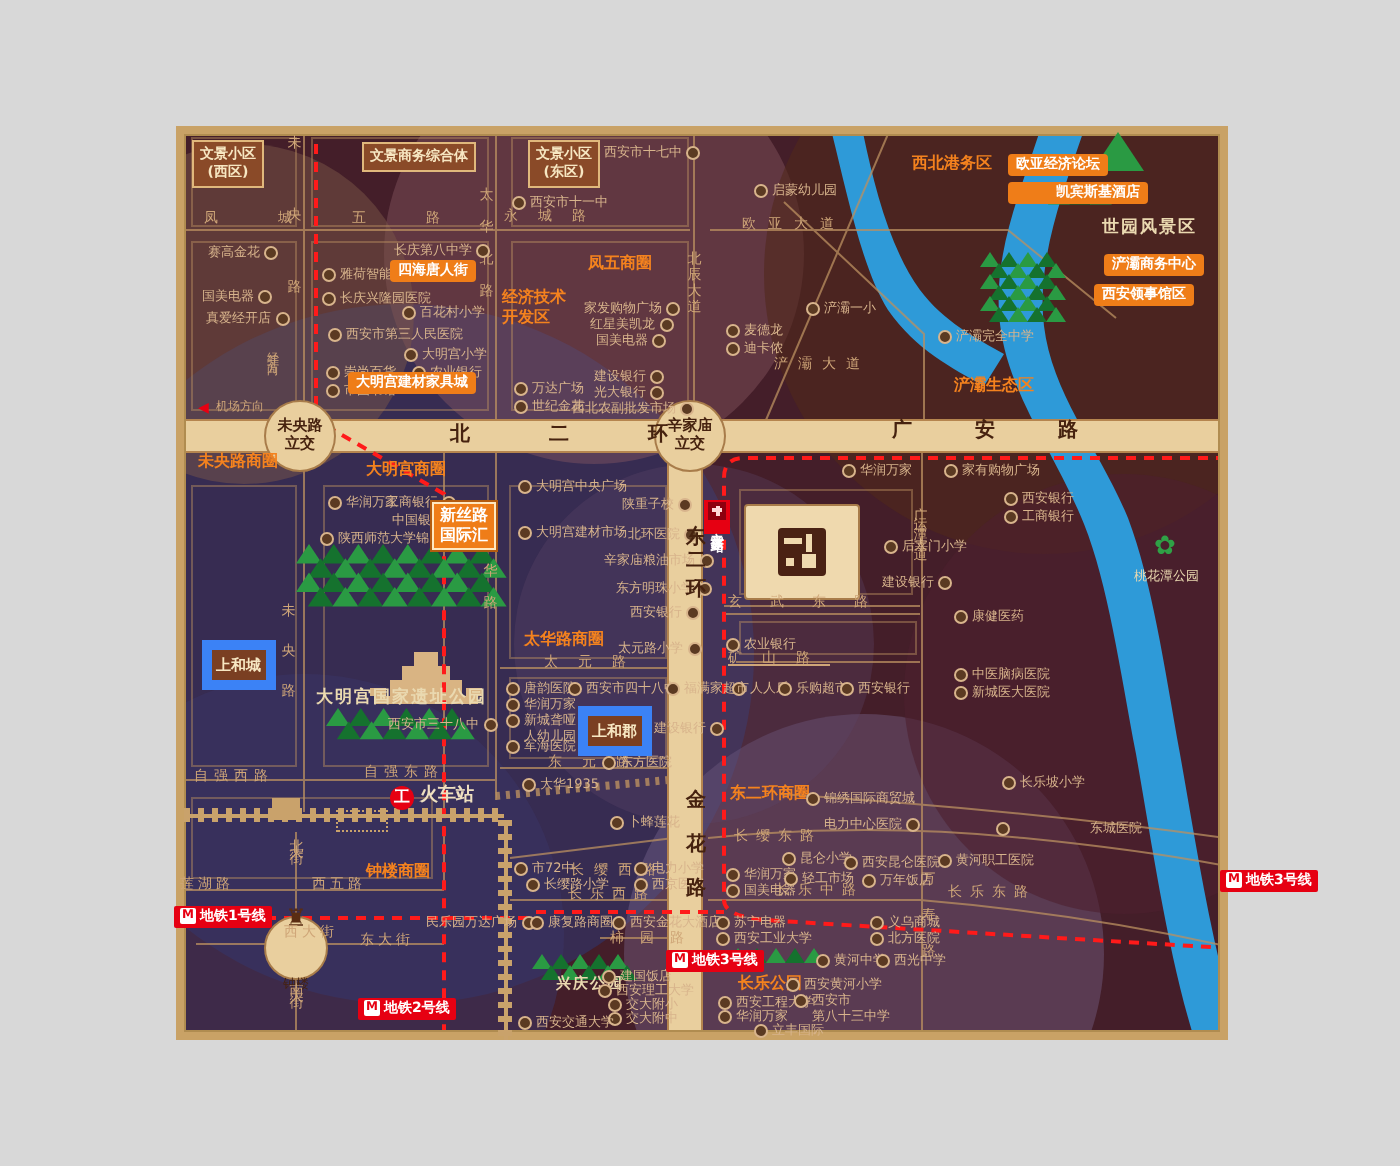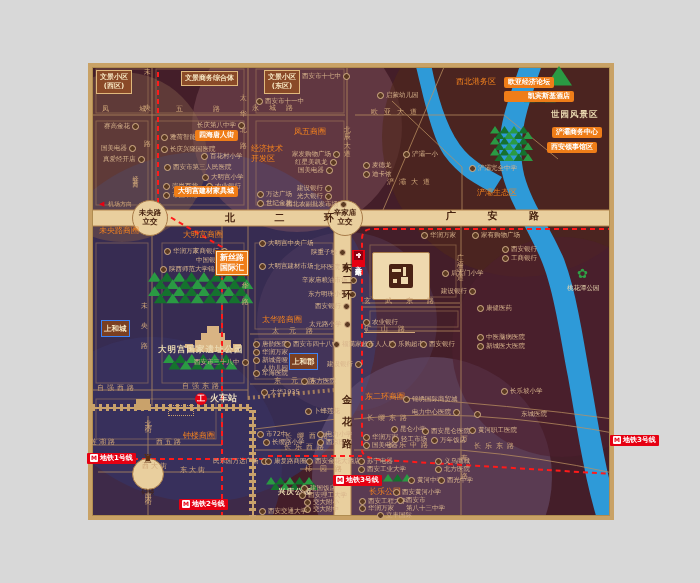--- a/index.html
+++ b/index.html
@@ -17,30 +17,30 @@
   .gate-dots{position:absolute;border:1px dotted #c9a26b;z-index:15;}
   #site-block{position:absolute;left:372px;top:252px;width:56px;height:46px;background:#efd9ae;border:1px solid #a87c4a;border-radius:2px;z-index:22;}
   #site-logo{position:absolute;left:16px;top:11px;width:24px;height:24px;background:#4a2214;border-radius:2px;
     background-image:linear-gradient(#efd9ae,#efd9ae),linear-gradient(#efd9ae,#efd9ae),linear-gradient(#efd9ae,#efd9ae),linear-gradient(#efd9ae,#efd9ae);
     background-size:9px 3px,3px 9px,7px 7px,4px 4px;background-position:3px 5px,14px 3px,12px 13px,4px 15px;background-repeat:no-repeat;}
   #labels{position:absolute;left:0;top:0;width:700px;height:583px;z-index:30;}
   .lbl{position:absolute;color:#d8b48c;font-size:6.5px;line-height:1.25;white-space:pre-line;z-index:30;}
   .v{writing-mode:vertical-rl;text-orientation:upright;}
   .road{color:#cfa678;font-size:7px;}
   .roadband{color:#46220f;font-weight:bold;font-size:10px;z-index:31;}
-  .orange{color:#f4821e;font-weight:normal;font-size:8px;}
+  .orange{color:#f4821e;font-weight:bold;font-size:8px;}
   .cream{color:#ead9b0;font-weight:bold;font-size:8.5px;letter-spacing:1px;}
   .cream-sm{color:#ead9b0;font-size:6.5px;}
   .flower{color:#2fa146;font-size:13px;line-height:1;}
   .redarrow{color:#e60012;font-size:7px;line-height:1;}
   .poi{display:flex;align-items:flex-start;gap:2px;font-size:6.5px;}
   .ic{width:5px;height:5px;border-radius:50%;background:#5b3a22;border:1px solid #d8b48c;flex:none;margin-top:1px;}
   .badge-orange{background:#ef7d18;color:#fff;font-size:7px;font-weight:bold;padding:1px 4px;border-radius:2px;z-index:32;white-space:nowrap;}
   .badge-area{background:#8a4a28;border:1px solid #e0b87c;color:#f7e7c2;font-size:7px;font-weight:bold;text-align:center;padding:2px 3px;z-index:32;line-height:1.3;}
-  .badge-brown{background:#7a3f22;border:1px solid #3b82f6;color:#f7e7c2;font-size:7.5px;font-weight:bold;text-align:center;padding:3px 2px;z-index:32;}
+  .badge-brown{background:#7a3f22;border:5px solid #3b82f6;color:#f7e7c2;font-size:7.5px;font-weight:bold;text-align:center;padding:3px 2px;z-index:32;}
   .badge-newsilk{background:#ef7d18;border:1px solid #ffe8c0;outline:1px solid #b35c10;color:#fff;font-size:8px;font-weight:bold;text-align:center;line-height:1.25;padding:1px 3px;z-index:32;}
   .metro{background:#e60012;color:#fff;font-size:7px;font-weight:bold;padding:1px 3px;display:flex;align-items:center;gap:2px;z-index:40;border-radius:1px;white-space:nowrap;}
   .mic{width:8px;height:8px;background:#fff;border-radius:1px;color:#e60012;font-size:6px;line-height:8px;text-align:center;font-weight:bold;flex:none;}
   .interchange{width:36px;height:36px;border-radius:50%;background:#e9cf9e;border:1px solid #a87c4a;color:#46220f;font-size:7.5px;font-weight:bold;display:flex;align-items:center;justify-content:center;text-align:center;line-height:1.15;z-index:26;box-sizing:border-box;}
   .station{color:#efe0c0;font-weight:bold;font-size:9px;display:flex;align-items:center;gap:3px;z-index:33;}
   .ric{width:12px;height:12px;border-radius:50%;background:#e60012;color:#fff;font-size:8px;line-height:12px;text-align:center;flex:none;font-weight:bold;}
   .belltower{width:32px;height:32px;border-radius:50%;background:#e9cf9e;border:1px solid #a87c4a;color:#46220f;display:flex;flex-direction:column;align-items:center;justify-content:center;z-index:26;box-sizing:border-box;}
   .belltower .glyph{font-size:12px;line-height:1;color:#5a2d12;}
   .belltower .bt-t{font-size:6.5px;font-weight:normal;line-height:1;margin-top:24px;}
   .sitebadge{width:13px;background:#e60012;display:flex;flex-direction:column;align-items:center;padding:1px 0 2px;gap:1px;z-index:33;}
@@ -412,21 +412,21 @@
       <div class="lbl poi" style="left: 422px; top: 427px;"><span class="ic"></span><span>西安昆仑医院</span></div>
       <div class="lbl poi" style="left: 392px; top: 435px;"><span class="ic"></span><span>轻工市场</span></div>
       <div class="lbl poi" style="left: 431px; top: 436px;"><span class="ic"></span><span>万年饭店</span></div>
       <div class="lbl poi" style="left: 358px; top: 457px;"><span class="ic"></span><span>苏宁电器</span></div>
       <div class="lbl poi" style="left: 358px; top: 465px;"><span class="ic"></span><span>西安工业大学</span></div>
       <div class="lbl poi" style="left: 435px; top: 457px;"><span class="ic"></span><span>义乌商城</span></div>
       <div class="lbl poi" style="left: 435px; top: 465px;"><span class="ic"></span><span>北方医院</span></div>
       <div class="lbl poi" style="left: 408px; top: 476px;"><span class="ic"></span><span>黄河中学</span></div>
       <div class="lbl poi" style="left: 438px; top: 476px;"><span class="ic"></span><span>西光中学</span></div>
       <div class="lbl poi" style="left: 501px; top: 387px;"><span class="ic"></span><span>长乐坡小学</span></div>
-      <div class="lbl poi" style="left: 474px; top: 410px; gap: 40px;"><span class="ic"></span><span>东城医院</span></div>
+      <div class="lbl poi" style="left: 498px; top: 410px; gap: 40px;"><span class="ic"></span><span>东城医院</span></div>
       <div class="lbl poi" style="left: 469px; top: 426px;"><span class="ic"></span><span>黄河职工医院</span></div>
       <div class="lbl poi" style="left: 301px; top: 484px;"><span class="ic"></span><span>建国饭店</span></div>
       <div class="lbl poi" style="left: 299px; top: 491px;"><span class="ic"></span><span>西安理工大学</span></div>
       <div class="lbl poi" style="left: 304px; top: 498px;"><span class="ic"></span><span>交大附小</span></div>
       <div class="lbl poi" style="left: 304px; top: 505px;"><span class="ic"></span><span>交大附中</span></div>
       <div class="lbl poi" style="left: 259px; top: 507px;"><span class="ic"></span><span>西安交通大学</span></div>
       <div class="lbl poi" style="left: 359px; top: 497px;"><span class="ic"></span><span>西安工程大学</span></div>
       <div class="lbl poi" style="left: 359px; top: 504px;"><span class="ic"></span><span>华润万家</span></div>
       <div class="lbl poi" style="left: 377px; top: 511px;"><span class="ic"></span><span>立丰国际</span></div>
       <div class="lbl poi" style="left: 393px; top: 488px;"><span class="ic"></span><span>西安黄河小学</span></div>

